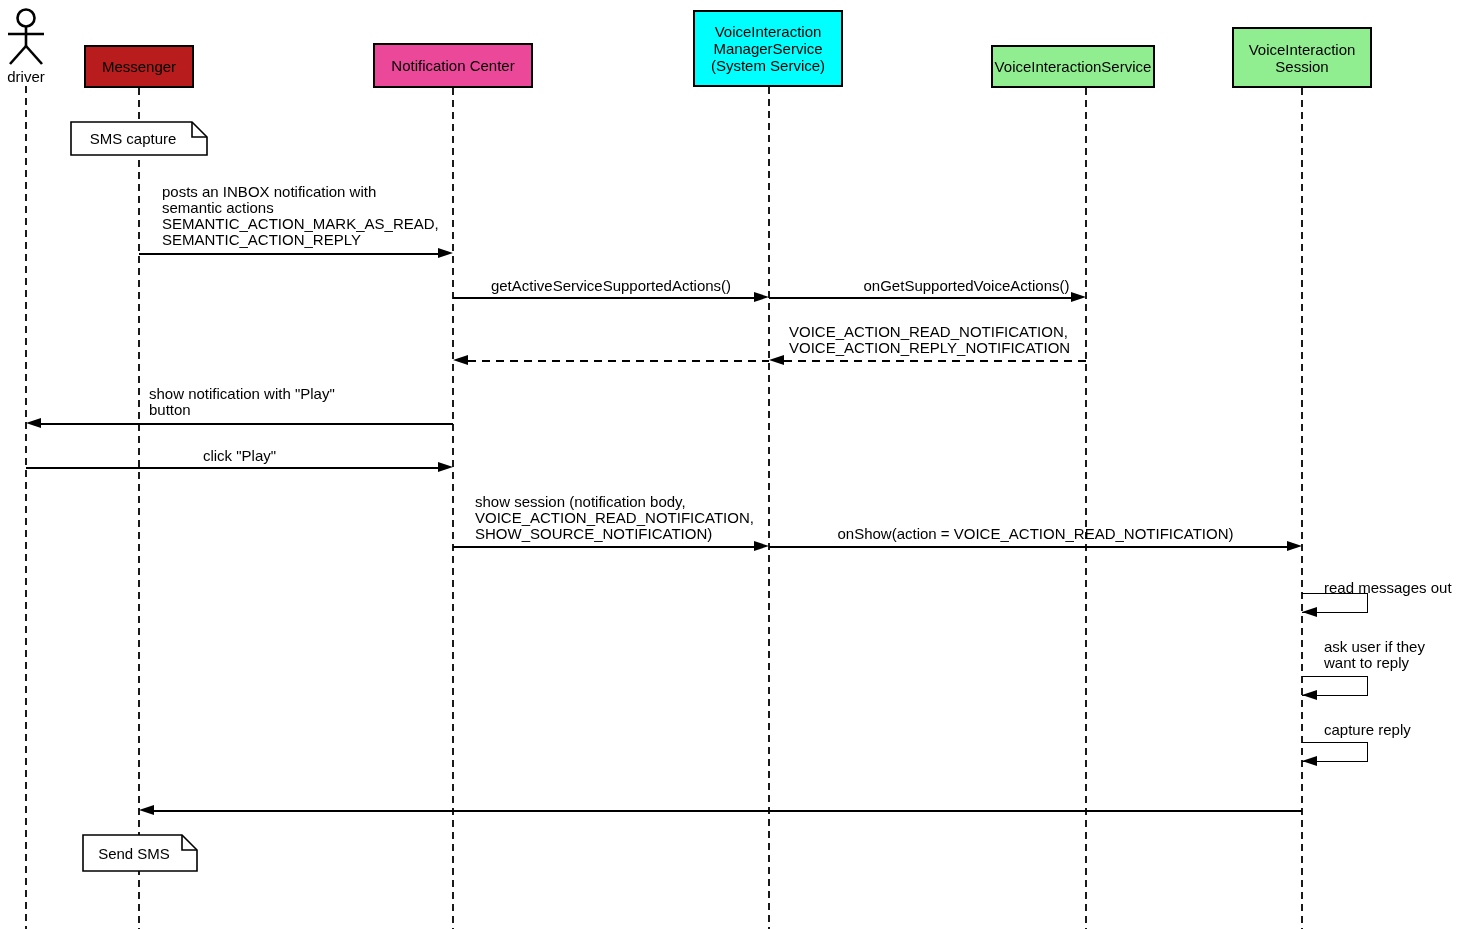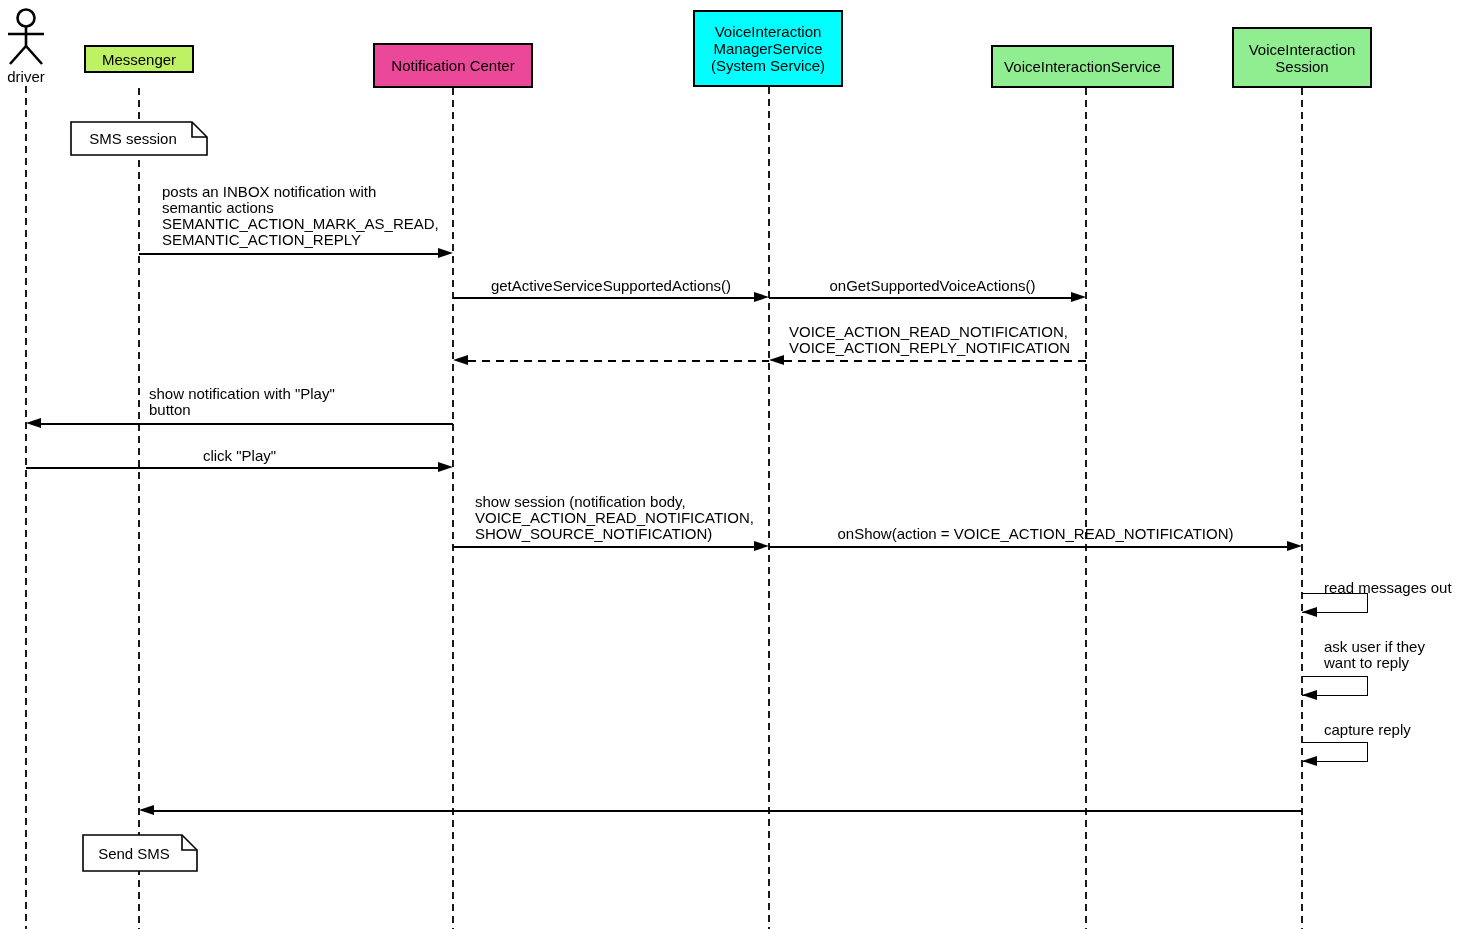--- a/index.html
+++ b/index.html
@@ -74,59 +74,59 @@
 
   <svg width="46" height="60" viewBox="0 0 46 60" style="position:absolute; left:3px; top:8px;">
     <circle cx="23" cy="10" r="8.5" fill="none" stroke="#000" stroke-width="2.6"></circle>
     <line x1="23" y1="18.5" x2="23" y2="38" stroke="#000" stroke-width="2.6"></line>
     <line x1="5" y1="26" x2="41" y2="26" stroke="#000" stroke-width="2.6"></line>
     <line x1="23" y1="38" x2="7" y2="56" stroke="#000" stroke-width="2.6"></line>
     <line x1="23" y1="38" x2="39" y2="56" stroke="#000" stroke-width="2.6"></line>
   </svg>
   <div class="actor-label" style="left:0px; top:68px; width:52px;">driver</div>
 
-  <div class="pbox" style="left: 84px; top: 45px; width: 110px; height: 28px; background-color: #bef264;">
+  <div class="pbox" style="left: 84px; top: 45px; width: 110px; height: 43px; background-color: #b91c1c;">
     <span>Messenger</span>
   </div>
   <div class="pbox" style="left: 373px; top: 43px; width: 160px; height: 45px; background-color: #ec4899;">
     <span>Notification Center</span>
   </div>
   <div class="pbox" style="left: 693px; top: 10px; width: 150px; height: 77px; background-color: rgb(0, 255, 255);">
     <span>VoiceInteraction
 ManagerService
 (System Service)</span>
   </div>
-  <div class="pbox" style="left: 991px; top: 45px; width: 183px; height: 43px; background-color: rgb(144, 238, 144);">
+  <div class="pbox" style="left: 991px; top: 45px; width: 164px; height: 43px; background-color: rgb(144, 238, 144);">
     <span>VoiceInteractionService</span>
   </div>
   <div class="pbox" style="left: 1232px; top: 27px; width: 140px; height: 61px; background-color: rgb(144, 238, 144);">
     <span>VoiceInteraction
 Session</span>
   </div>
 
   <div class="note" style="left:70px; top:121px; width:138px; height:35px;">
     <svg width="138" height="35">
       <path d="M1,1 L122,1 L137,16 L137,34 L1,34 Z" fill="#ffffff" stroke="#000" stroke-width="1.6"></path>
       <path d="M122,1 L122,16 L137,16" fill="none" stroke="#000" stroke-width="1.6"></path>
     </svg>
-    <div class="note-text">SMS session</div>
+    <div class="note-text">SMS capture</div>
   </div>
 
   <div class="msg-label" style="left:162px; top:184px;">posts an INBOX notification with
 semantic actions
 SEMANTIC_ACTION_MARK_AS_READ,
 SEMANTIC_ACTION_REPLY</div>
   <div class="line" style="left:139px; top:253px; width:300px;"></div>
   <div class="ah right" style="left:438px; top:248px;"></div>
 
   <div class="msg-label center" style="left:453px; top:278px; width:316px;">getActiveServiceSupportedActions()</div>
   <div class="line" style="left:453px; top:297px; width:302px;"></div>
   <div class="ah right" style="left:754px; top:292px;"></div>
 
-  <div class="msg-label center" style="left:774px; top:278px; width:317px;">onGetSupportedVoiceActions()</div>
+  <div class="msg-label center" style="left:808px; top:278px; width:317px;">onGetSupportedVoiceActions()</div>
   <div class="line" style="left:769px; top:297px; width:303px;"></div>
   <div class="ah right" style="left:1071px; top:292px;"></div>
 
   <div class="msg-label" style="left:789px; top:324px;">VOICE_ACTION_READ_NOTIFICATION,
 VOICE_ACTION_REPLY_NOTIFICATION</div>
   <div class="line dashed" style="left:784px; top:360px; width:302px;"></div>
   <div class="ah left" style="left:769px; top:355px;"></div>
   <div class="line dashed" style="left:468px; top:360px; width:301px;"></div>
   <div class="ah left" style="left:453px; top:355px;"></div>
 

